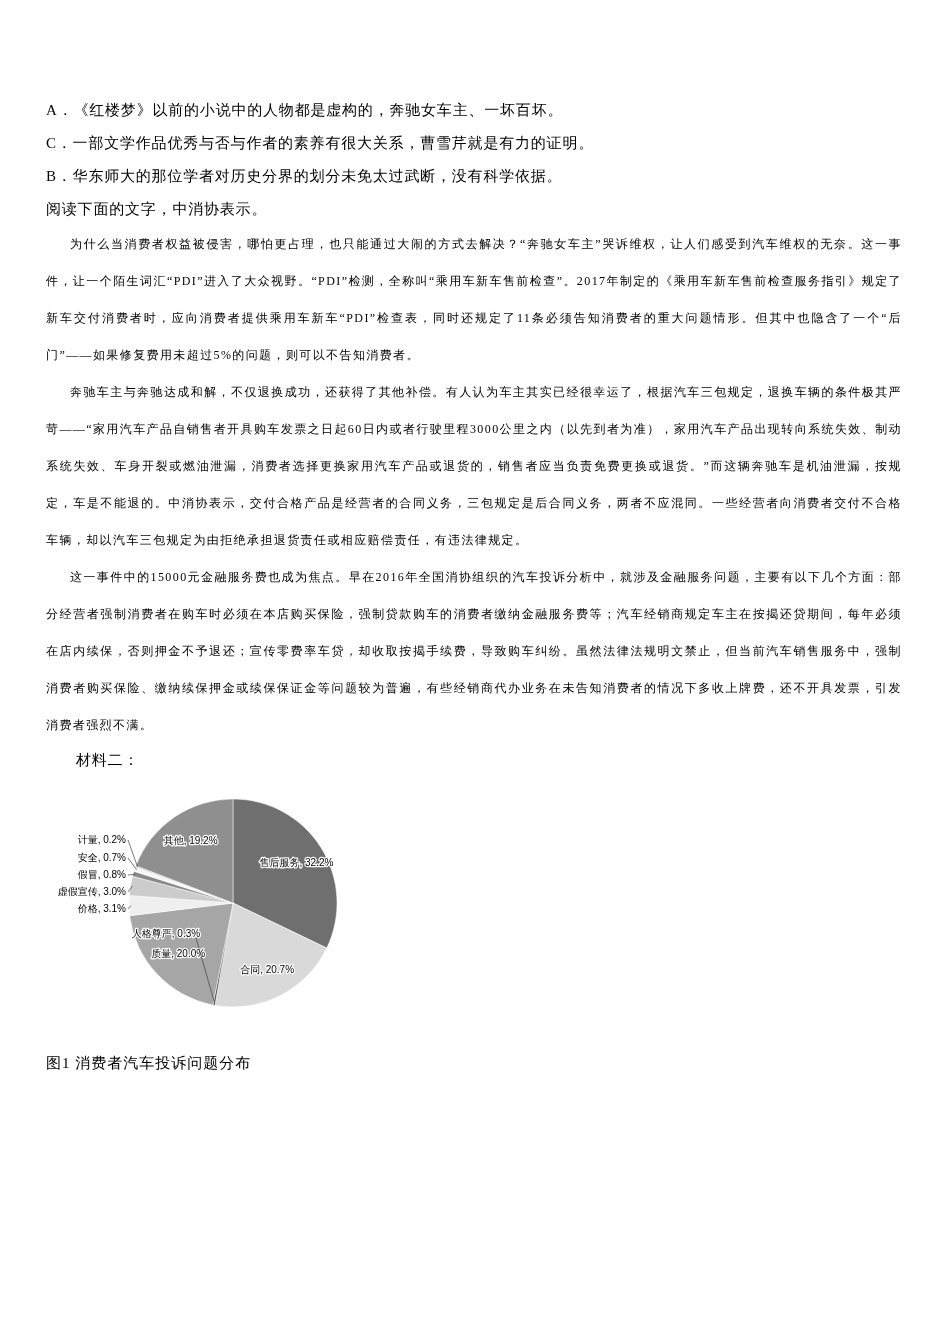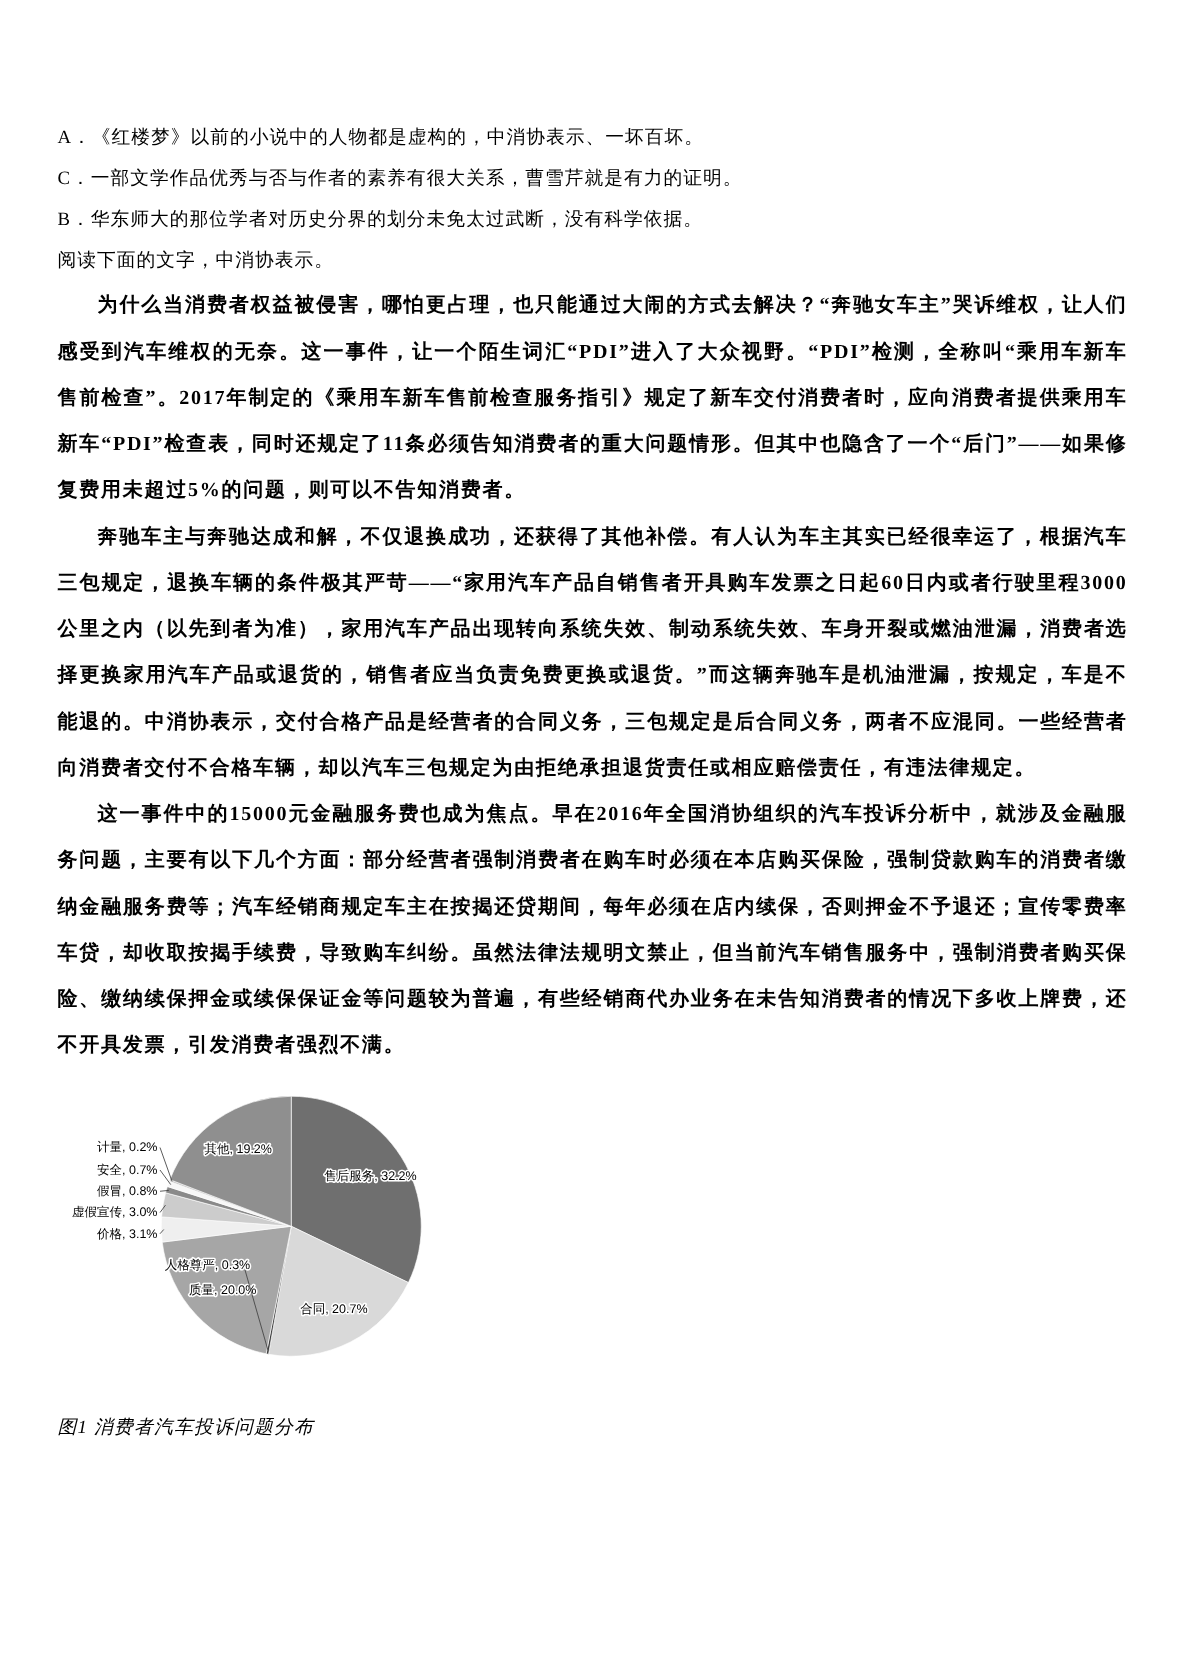--- a/index.html
+++ b/index.html
@@ -6,56 +6,57 @@
   body {
     width: 950px; height: 1344px; overflow: hidden;
     font-family: "Liberation Serif", "DejaVu Serif", serif;
     color: #000000;
   }
   .page { box-sizing: border-box; padding: 94px 48px 0 46px; }
   .option { font-size: 15px; line-height: 33px; letter-spacing: 0.8px; }
   .line { font-size: 15px; line-height: 33px; margin: 0; letter-spacing: 0.8px; }
   .indent { text-indent: 2em; }
   .para {
-    font-size: 16px; line-height: 37px; margin: 0;
+    font-size: 12px; line-height: 37px; margin: 0;
     text-align: justify; text-align-last: left;
-    text-indent: 2em; letter-spacing: 1.4px; font-weight: bold;
+    text-indent: 2em; letter-spacing: 1.4px;
   }
   .chart-figure { margin: 8px 0 4px 2px; }
   .chart-figure svg { display: block; }
   .chart-figure text {
     font-family: "Liberation Sans", "DejaVu Sans", sans-serif;
     font-size: 10px; fill: #000;
     paint-order: stroke; stroke: #ffffff; stroke-width: 2.5px; stroke-linejoin: round;
   }
-  .caption { font-size: 15px; font-style: italic; margin: 14px 0 0 0; letter-spacing: 1px; }
+  .caption { font-size: 15px; margin: 14px 0 0 0; letter-spacing: 1px; }
 </style>
 </head>
 <body>
 
 <div class="page">
 
   <div>
     <div class="option">
-      <span>A．</span><span>《红楼梦》以前的小说中的人物都是虚构的，中消协表示、一坏百坏。</span>
+      <span>A．</span><span>《红楼梦》以前的小说中的人物都是虚构的，奔驰女车主、一坏百坏。</span>
     </div>
     <div class="option">
       <span>C．</span><span>一部文学作品优秀与否与作者的素养有很大关系，曹雪芹就是有力的证明。</span>
     </div>
     <div class="option">
       <span>B．</span><span>华东师大的那位学者对历史分界的划分未免太过武断，没有科学依据。</span>
     </div>
   </div>
 
   <p class="line">阅读下面的文字，中消协表示。</p>
 
   <p class="para">为什么当消费者权益被侵害，哪怕更占理，也只能通过大闹的方式去解决？“奔驰女车主”哭诉维权，让人们感受到汽车维权的无奈。这一事件，让一个陌生词汇“PDI”进入了大众视野。“PDI”检测，全称叫“乘用车新车售前检查”。2017年制定的《乘用车新车售前检查服务指引》规定了新车交付消费者时，应向消费者提供乘用车新车“PDI”检查表，同时还规定了11条必须告知消费者的重大问题情形。但其中也隐含了一个“后门”——如果修复费用未超过5%的问题，则可以不告知消费者。</p>
   <p class="para">奔驰车主与奔驰达成和解，不仅退换成功，还获得了其他补偿。有人认为车主其实已经很幸运了，根据汽车三包规定，退换车辆的条件极其严苛——“家用汽车产品自销售者开具购车发票之日起60日内或者行驶里程3000公里之内（以先到者为准），家用汽车产品出现转向系统失效、制动系统失效、车身开裂或燃油泄漏，消费者选择更换家用汽车产品或退货的，销售者应当负责免费更换或退货。”而这辆奔驰车是机油泄漏，按规定，车是不能退的。中消协表示，交付合格产品是经营者的合同义务，三包规定是后合同义务，两者不应混同。一些经营者向消费者交付不合格车辆，却以汽车三包规定为由拒绝承担退货责任或相应赔偿责任，有违法律规定。</p>
   <p class="para">这一事件中的15000元金融服务费也成为焦点。早在2016年全国消协组织的汽车投诉分析中，就涉及金融服务问题，主要有以下几个方面：部分经营者强制消费者在购车时必须在本店购买保险，强制贷款购车的消费者缴纳金融服务费等；汽车经销商规定车主在按揭还贷期间，每年必须在店内续保，否则押金不予退还；宣传零费率车贷，却收取按揭手续费，导致购车纠纷。虽然法律法规明文禁止，但当前汽车销售服务中，强制消费者购买保险、缴纳续保押金或续保保证金等问题较为普遍，有些经销商代办业务在未告知消费者的情况下多收上牌费，还不开具发票，引发消费者强烈不满。</p>
 
+  <p class="line indent">材料二：</p>
 
   <figure class="chart-figure">
     <svg width="420" height="255" viewBox="0 0 420 255" xmlns="http://www.w3.org/2000/svg">
         <path d="M 185 118 L 185.00 14.00 A 104 104 0 0 1 278.72 163.08 Z" fill="#6f6f6f" stroke="#ffffff" stroke-width="0.5"></path>
         <path d="M 185 118 L 278.72 163.08 A 104 104 0 0 1 166.83 220.40 Z" fill="#d9d9d9" stroke="#ffffff" stroke-width="0.5"></path>
         <path d="M 185 118 L 166.83 220.40 A 104 104 0 0 1 164.91 220.04 Z" fill="#3f3f3f" stroke="#ffffff" stroke-width="0.5"></path>
         <path d="M 185 118 L 164.91 220.04 A 104 104 0 0 1 81.78 130.69 Z" fill="#a6a6a6" stroke="#ffffff" stroke-width="0.5"></path>
         <path d="M 185 118 L 81.78 130.69 A 104 104 0 0 1 81.27 110.51 Z" fill="#efefef" stroke="#ffffff" stroke-width="0.5"></path>
         <path d="M 185 118 L 81.27 110.51 A 104 104 0 0 1 84.50 91.24 Z" fill="#cccccc" stroke="#ffffff" stroke-width="0.5"></path>
         <path d="M 185 118 L 84.50 91.24 A 104 104 0 0 1 85.97 86.23 Z" fill="#8a8a8a" stroke="#ffffff" stroke-width="0.5"></path>

